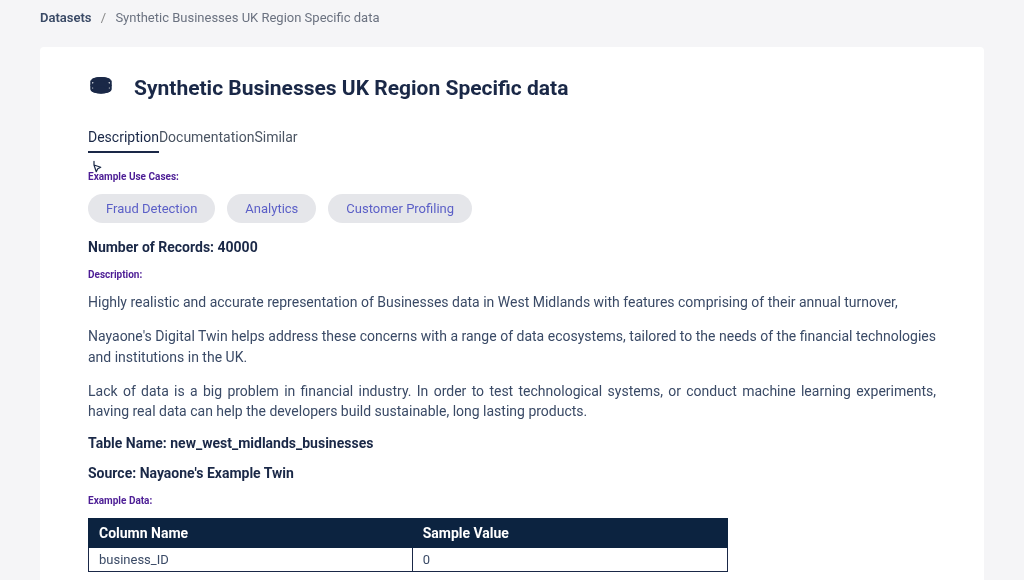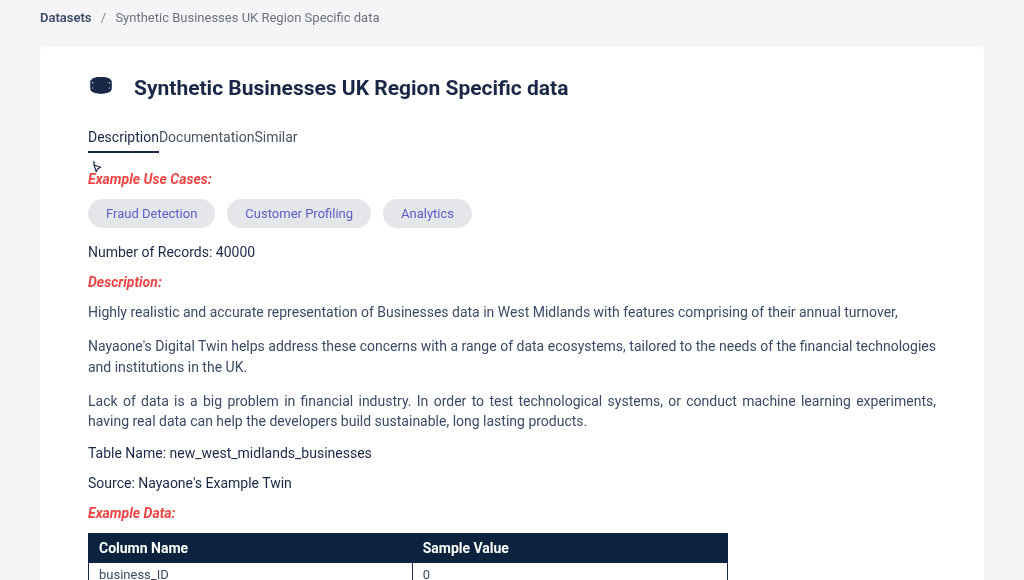--- a/index.html
+++ b/index.html
@@ -76,45 +76,44 @@
       margin-top: 6px;
       margin-left: 48px;
       width: 18px;
       height: 18px;
     }
     .content {
       padding: 18px 48px 20px 48px;
     }
     .section-label {
       font-weight: 700;
-      color: #ef4444;
-      font-size: 14px;
+      color: #4c1d95;
+      font-size: 10px;
       margin-bottom: 12px;
-      font-style: italic;
     }
     .tags {
       display: flex;
       gap: 12px;
       margin-bottom: 16px;
     }
     .tag {
       background: #e5e6ea;
       color: #5b5fc7;
       font-size: 13px;
       padding: 7px 18px;
       border-radius: 20px;
       cursor: default;
     }
     .kv {
       font-size: 14px;
       color: #1a2847;
       margin-bottom: 14px;
     }
     .kv .key {
-      font-weight: 400;
+      font-weight: 700;
     }
     .desc-p {
       color: #3a4a66;
       font-size: 14px;
       line-height: 1.45;
       margin-bottom: 14px;
       text-align: justify;
     }
     .table-wrap {
       margin-top: 8px;
@@ -171,22 +170,22 @@
   <span class="cursor-pointer">
     <svg viewBox="0 0 24 24" width="18" height="18" fill="none" stroke="#1a2847" stroke-width="1.6">
       <path d="M8 3v5M8 8l3 9 2-4 4-2-9-3z" stroke-linejoin="round" stroke-linecap="round"></path>
     </svg>
   </span>
 
   <div class="content">
     <div class="section-label">Example Use Cases:</div>
     <div class="tags">
       <span class="tag">Fraud Detection</span>
+      <span class="tag">Analytics</span>
       <span class="tag">Customer Profiling</span>
-      <span class="tag">Analytics</span>
     </div>
 
     <div class="kv">
       <span class="key">Number of Records: </span><span class="key">40000</span>
     </div>
 
     <div class="section-label">Description:</div>
     <p class="desc-p">Highly realistic and accurate representation of Businesses data in West Midlands with features comprising of their annual turnover,</p>
     <p class="desc-p">Nayaone's Digital Twin helps address these concerns with a range of data ecosystems, tailored to the needs of the financial technologies and institutions in the UK.</p>
     <p class="desc-p">Lack of data is a big problem in financial industry. In order to test technological systems, or conduct machine learning experiments, having real data can help the developers build sustainable, long lasting products.</p>

